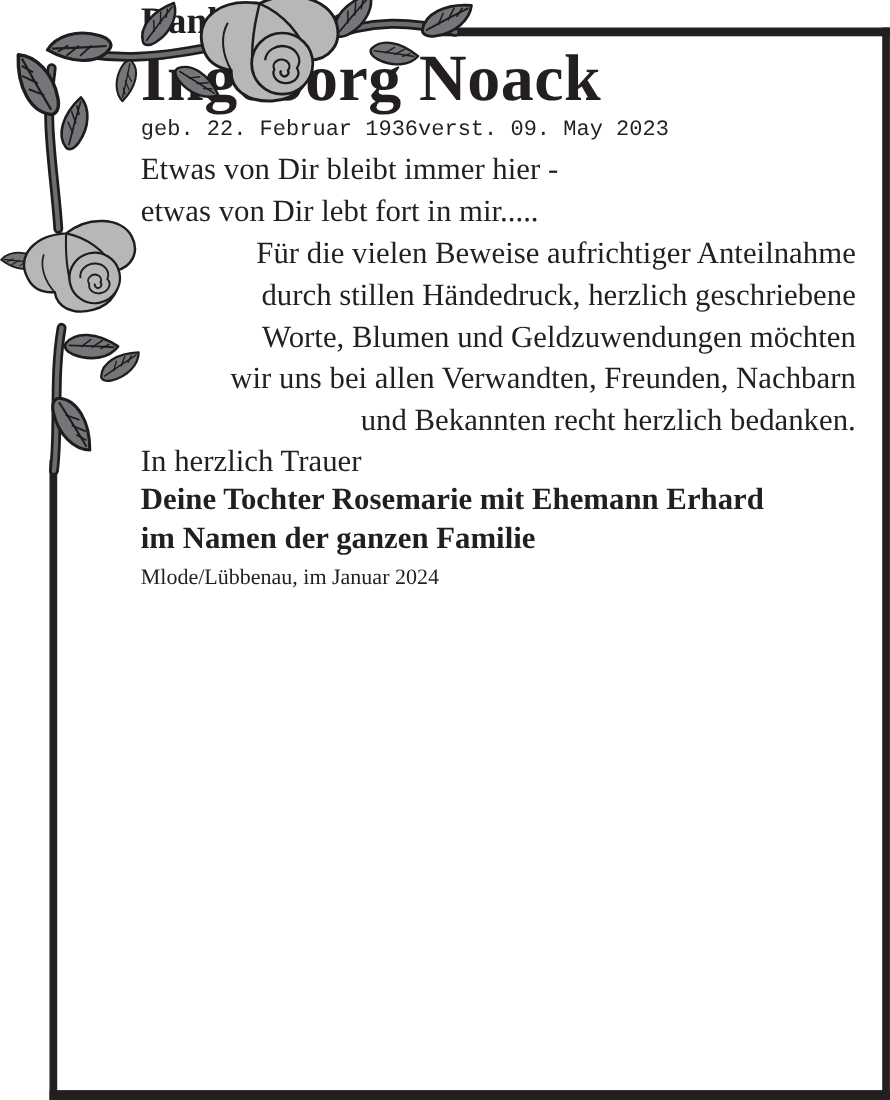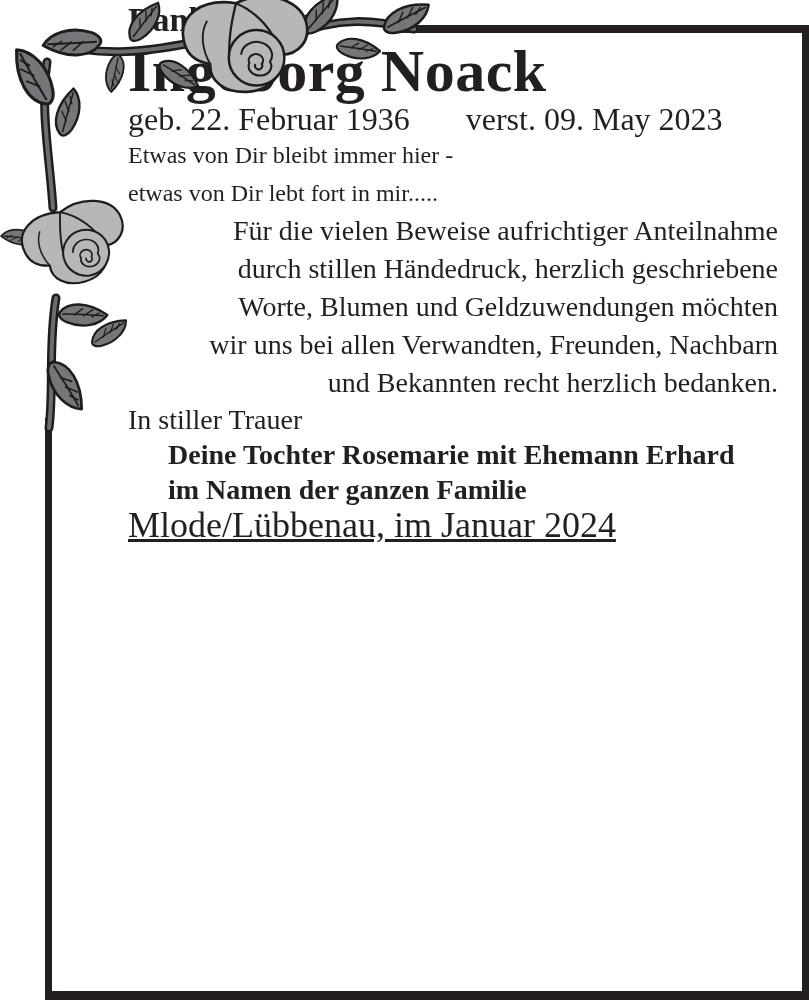--- a/index.html
+++ b/index.html
@@ -49,53 +49,51 @@
   }
   .name {
     margin-top: 12px;
     font-size: 60px;
     font-weight: bold;
     line-height: 62px;
     letter-spacing: 0.5px;
   }
   .dates {
     margin-top: 38px;
-    font-size: 32px;
+    font-size: 20px;
     line-height: 34px;
     display: flex;
-    gap: 56px;
+    font-family: Liberation Mono, monospace;
   }
   .verse {
     margin-top: 18px;
-    font-size: 24px;
+    font-size: 28px;
     line-height: 38px;
     white-space: pre-line;
   }
   .para {
     font-size: 28px;
     line-height: 38px;
     white-space: pre-line;
   }
   .para-thanks  { margin-top: 16px; text-align: right; }
   .para-special { margin-top: 24px; }
   .closing {
     margin-top: 20px;
     font-size: 28px;
     line-height: 35px;
   }
   .closing .names {
     font-weight: bold;
     white-space: pre-line;
-    margin-left: 40px;
   }
   .placedate {
     margin-top: 4px;
-    font-size: 36px;
+    font-size: 20px;
     line-height: 36px;
-    text-decoration: underline;
   }
 </style>
 </head>
 <body>
 
 <div class="page">
 
   <div class="frame-top"></div>
   <div class="frame-right"></div>
   <div class="frame-bottom"></div>
@@ -156,20 +154,20 @@
       <span>verst. 09. May 2023</span>
     </div>
     <p class="verse">Etwas von Dir bleibt immer hier -
 etwas von Dir lebt fort in mir.....</p>
     <p class="para para-thanks">Für die vielen Beweise aufrichtiger Anteilnahme
 durch stillen Händedruck, herzlich geschriebene
 Worte, Blumen und Geldzuwendungen möchten
 wir uns bei allen Verwandten, Freunden, Nachbarn
 und Bekannten recht herzlich bedanken.</p>
     <div class="closing">
-      <div>In stiller Trauer</div>
+      <div>In herzlich Trauer</div>
       <div class="names">Deine Tochter Rosemarie mit Ehemann Erhard
 im Namen der ganzen Familie</div>
     </div>
     <p class="placedate">Mlode/Lübbenau, im Januar 2024</p>
   </div>
 
 </div>
 
 </body></html>

